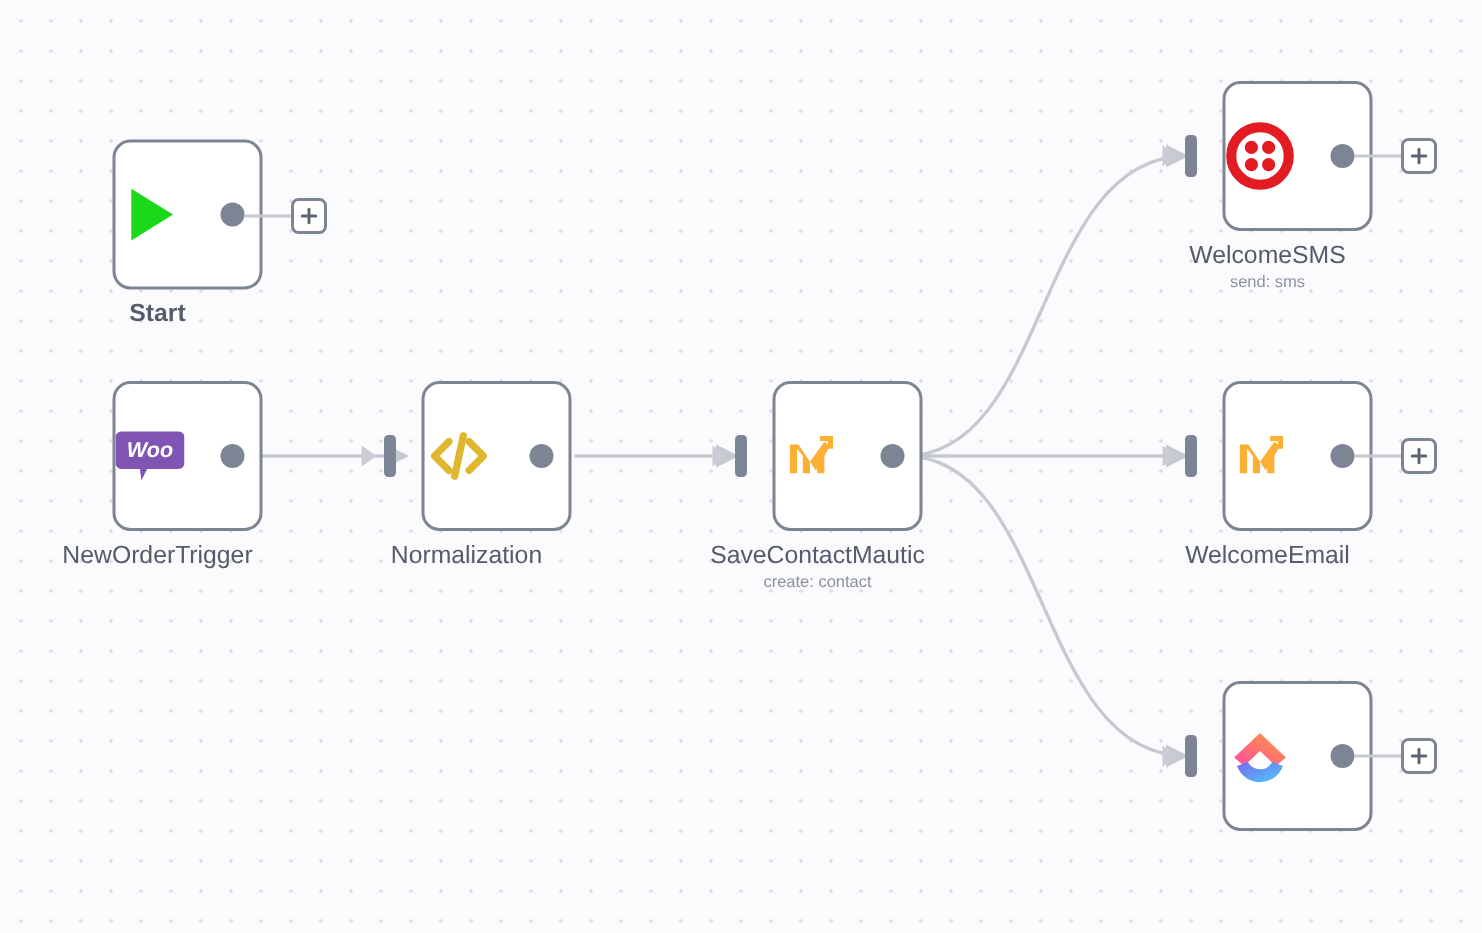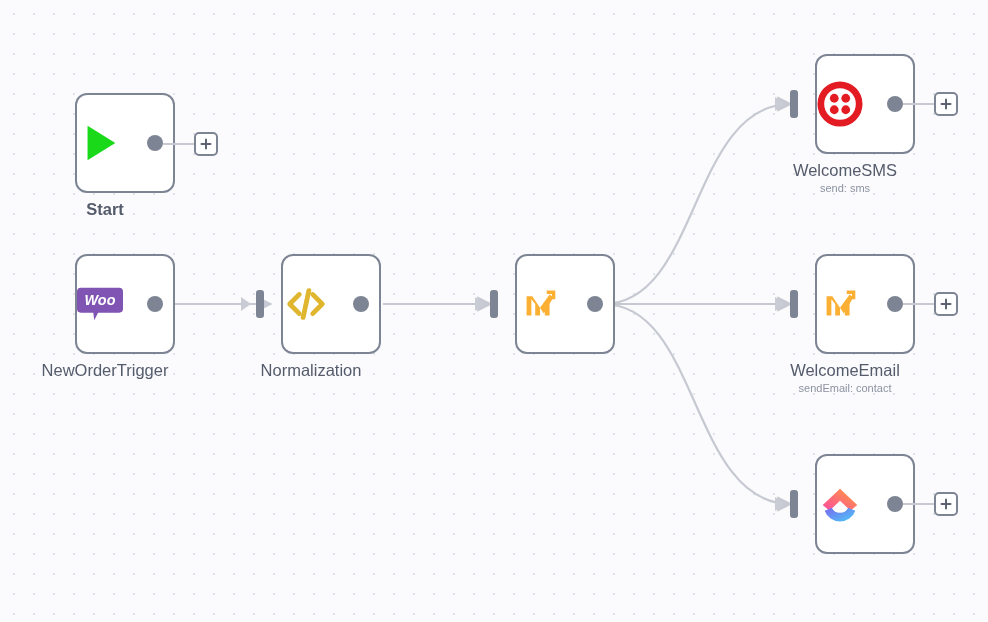--- a/index.html
+++ b/index.html
@@ -203,20 +203,22 @@
          <path d="M24 28 L34 14 L38 17 L28 34 Z"></path>
          <path d="M29 36 L34 36 L34 22 L29 28 Z"></path>
          <path d="M31 10 L40 10 L40 19 L36.5 19 L36.5 13.5 L31 13.5 Z"></path>
        </g>
      </svg>
         </div>
         <div class="port-in-arrow"></div>
         <div class="port-in"></div>
         <div class="port-out"></div>
         <div class="node-labels">
+          <div class="node-title">SaveContactMautic</div>
+          <div class="node-sub">create: contact</div>
         </div>
       </div>
       <div class="node" style="left: 795px; top: 54px;">
         <div class="node-box">
           <svg class="node-icon" viewBox="0 0 48 48">
        <circle cx="24" cy="24" r="20" fill="none" stroke="#e31b23" stroke-width="7"></circle>
        <circle cx="18" cy="18" r="4.6" fill="#e31b23"></circle>
        <circle cx="30" cy="18" r="4.6" fill="#e31b23"></circle>
        <circle cx="18" cy="30" r="4.6" fill="#e31b23"></circle>
        <circle cx="30" cy="30" r="4.6" fill="#e31b23"></circle>
@@ -239,21 +241,20 @@
          <path d="M29 36 L34 36 L34 22 L29 28 Z"></path>
          <path d="M31 10 L40 10 L40 19 L36.5 19 L36.5 13.5 L31 13.5 Z"></path>
        </g>
      </svg>
         </div>
         <div class="port-in-arrow"></div>
         <div class="port-in"></div>
         <div class="port-out"></div>
         <div class="node-labels">
           <div class="node-title">WelcomeEmail</div>
-          <div class="node-sub">sendEmail: contact</div>
         </div>
       </div>
       <div class="node" style="left: 795px; top: 454px;">
         <div class="node-box">
           <svg class="node-icon" viewBox="0 0 48 48">
        <path d="M6 25 L24 8 L42 25 L35 31 L24 20.5 L13 31 Z" fill="url(#cu-top)"></path>
        <path d="M8 31 A17 17 0 0 0 40 31 L32.5 28 A9.5 9.5 0 0 1 15.5 28 Z" fill="url(#cu-bot)"></path>
      </svg>
         </div>
         <div class="port-in-arrow"></div>

